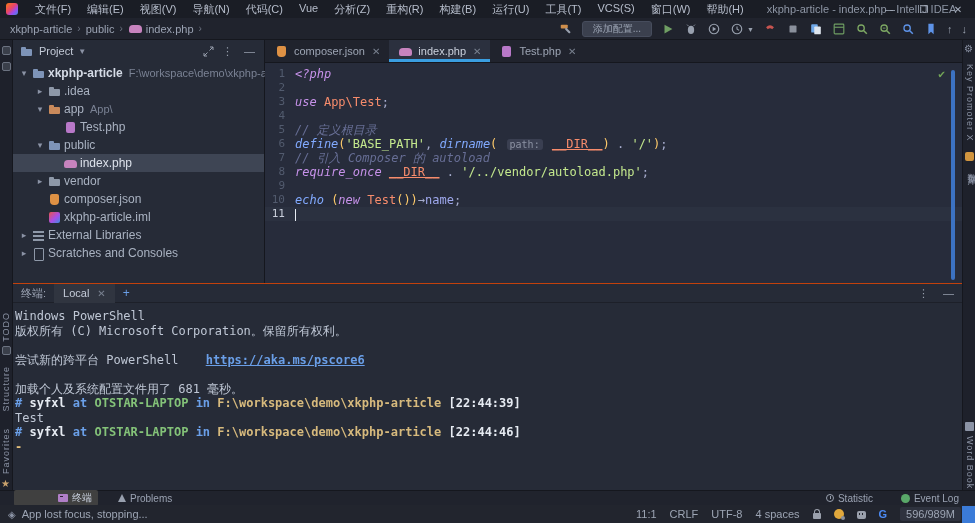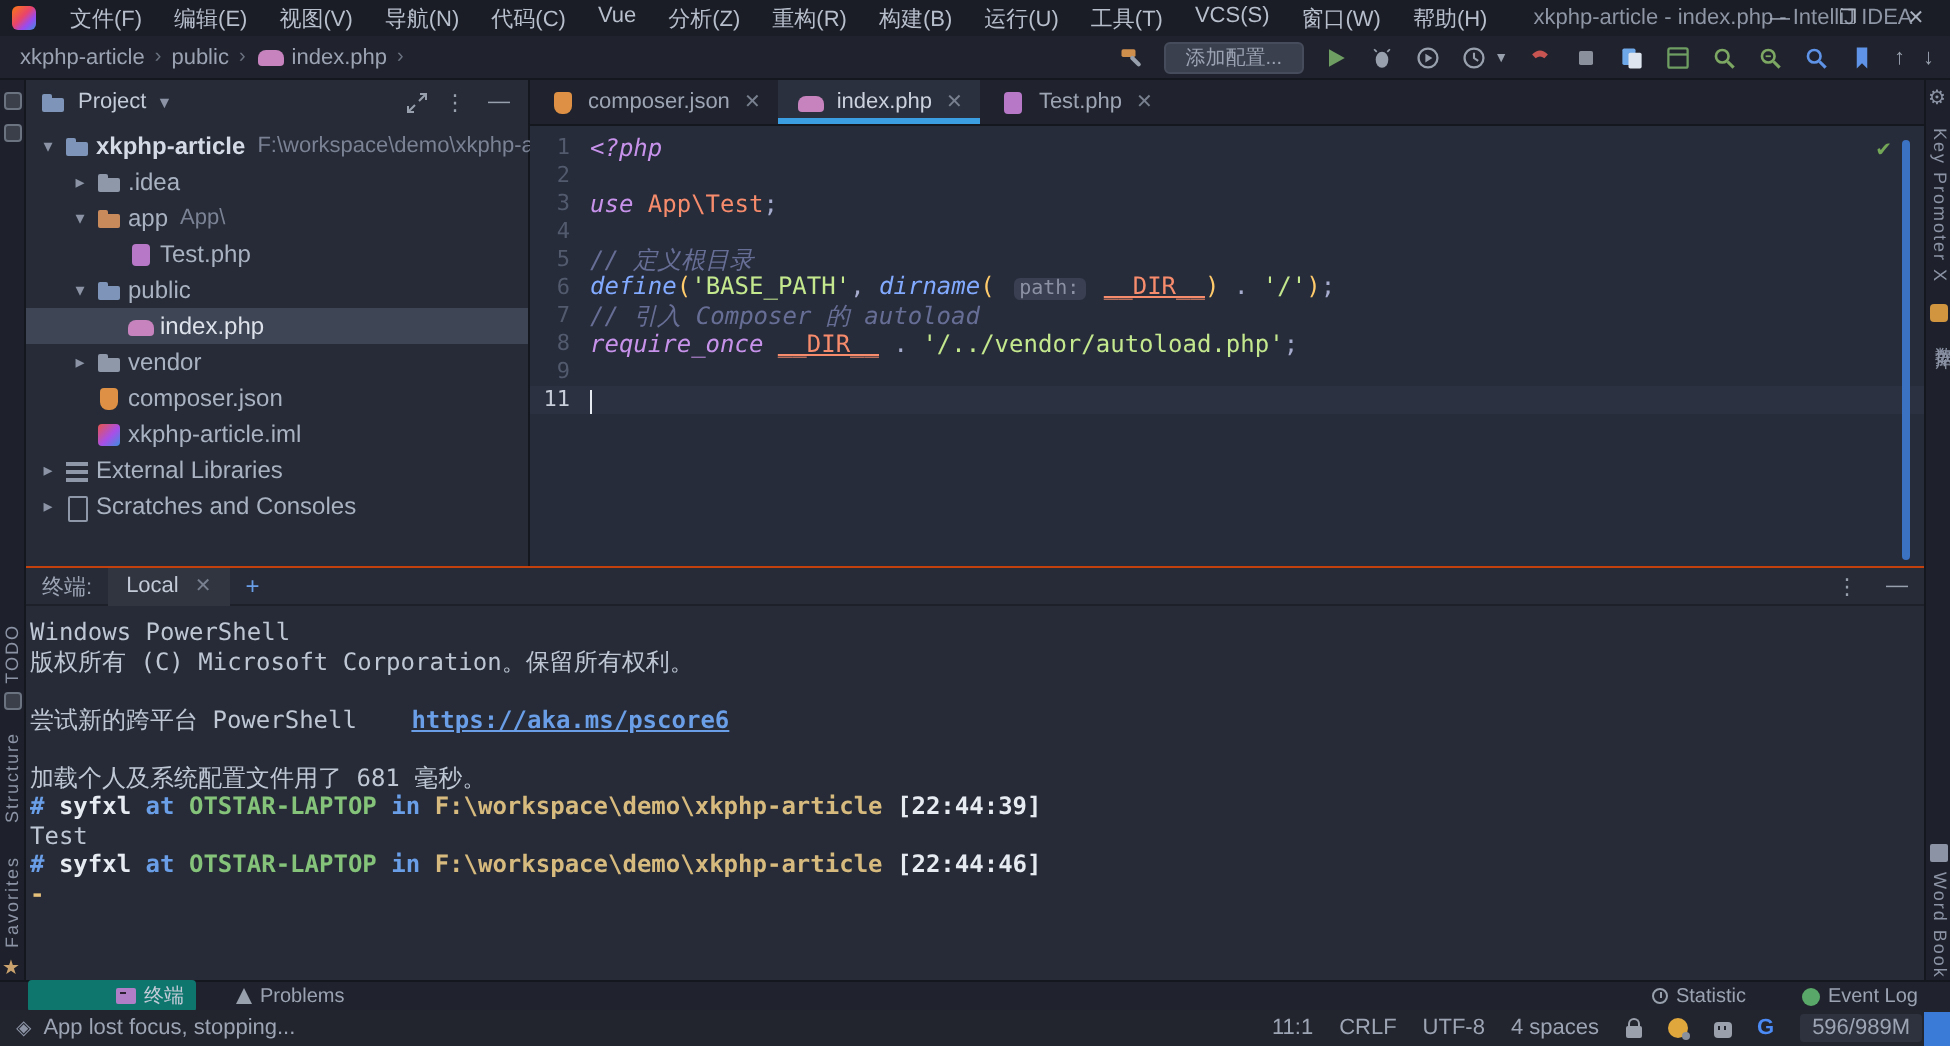--- a/index.html
+++ b/index.html
@@ -142,21 +142,21 @@
   .t-y { color:#D7BA7D; font-weight:bold; }
   .t-yb { color:#E5C07B; font-weight:bold; }
   .t-link { color:#6A9FE8; text-decoration:underline; font-weight:bold;padding-left:20px; }
 
   
   #bottombar { position:absolute; left:0; top:490px; width:975px; height:15px;
     background:#20232D; border-top:1px solid #15171E; display:flex; align-items:center;
     font-size:10px; color:#9BA3B3; }
   .bb-item { display:flex; align-items:center; gap:4px; padding:1px 6px; border-radius:2px;
     margin-left:14px; }
-  .bb-item.active { background:#0f766e; color:#C4CBD8;padding-left:44px; }
+  .bb-item.active { background:#404040; color:#C4CBD8;padding-left:44px; }
   #bb-right { position:absolute; right:10px; display:flex; gap:16px; }
   .bb-term-ico { width:10px; height:8px; background:#B07EC7; border-radius:1px; position:relative; }
   .bb-term-ico::before { content:""; position:absolute; left:2px; top:2px; width:3px; height:1px;
     background:#2B2133; }
   .bb-warn { width:0; height:0; border-left:4px solid transparent; border-right:4px solid transparent;
     border-bottom:8px solid #98A0AE; }
   .bb-pie { width:8px; height:8px; border:1px solid #98A0AE; border-radius:50%; position:relative; }
   .bb-pie::before { content:""; position:absolute; left:3px; top:1px; width:1px; height:3px;
     background:#98A0AE; }
   .bb-dot { width:9px; height:9px; background:#59A869; border-radius:50%; color:#fff;
@@ -431,20 +431,24 @@
           <span class="ln">7</span>
           <span class="ctext"><span class="tk-cmt">// 引入 Composer 的 autoload</span></span>
         </div>
         <div class="code-line">
           <span class="ln">8</span>
           <span class="ctext"><span class="tk-kw">require_once </span><span class="tk-const">__DIR__</span><span class="tk-pl"> . </span><span class="tk-str">'/../vendor/autoload.php'</span><span class="tk-pl">;</span></span>
         </div>
         <div class="code-line">
           <span class="ln">9</span>
           <span class="ctext"></span>
+        </div>
+        <div class="code-line">
+          <span class="ln">10</span>
+          <span class="ctext"><span class="tk-fn">echo </span><span class="tk-br">(</span><span class="tk-kw">new </span><span class="tk-cls">Test</span><span class="tk-br">())</span><span class="tk-pl">→</span><span class="tk-prop">name</span><span class="tk-pl">;</span></span>
         </div>
         <div class="code-line current">
           <span class="ln">11</span>
           <span class="ctext"><span class="caret"></span></span>
         </div>
       </div>
     <span id="editor-check">✔</span>
     <div id="editor-scrollbar"></div>
   </div>
 

